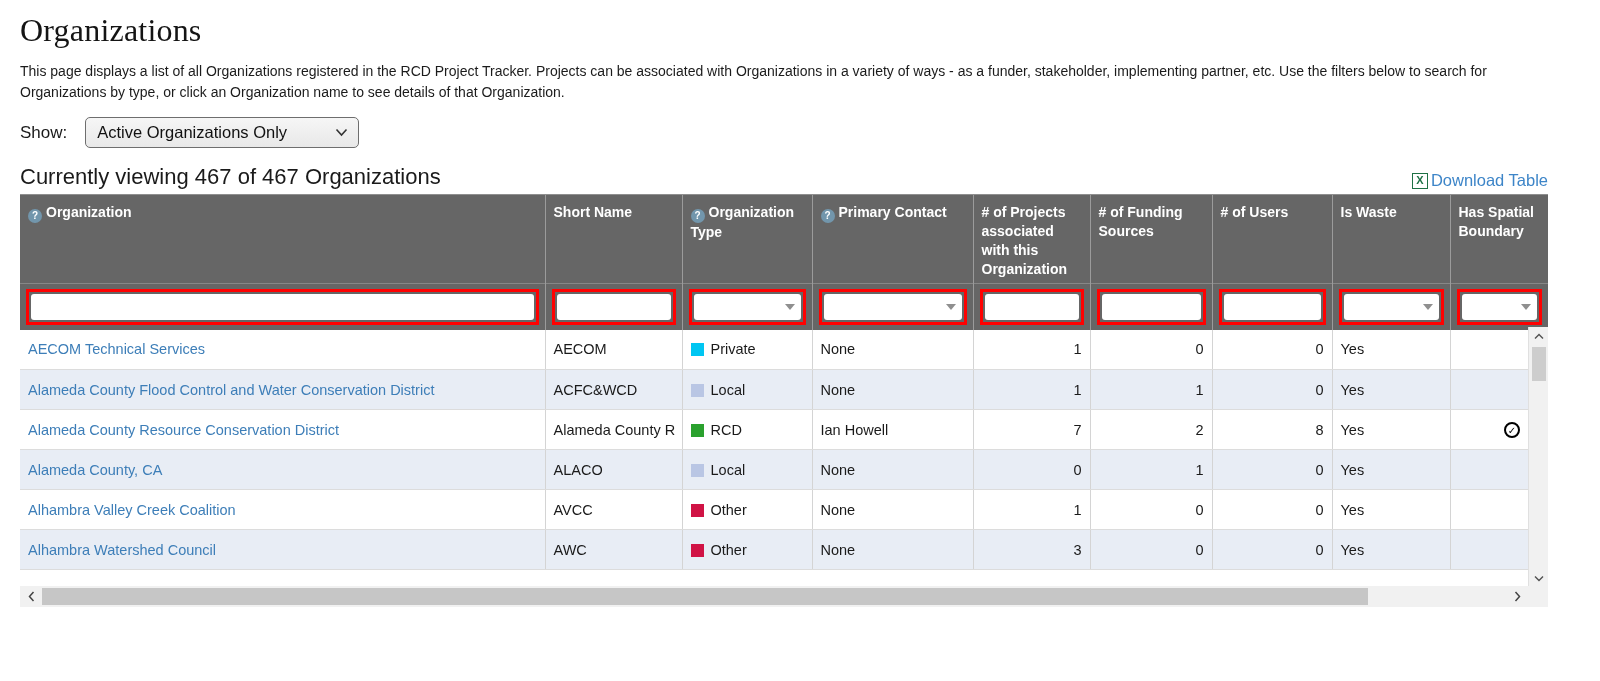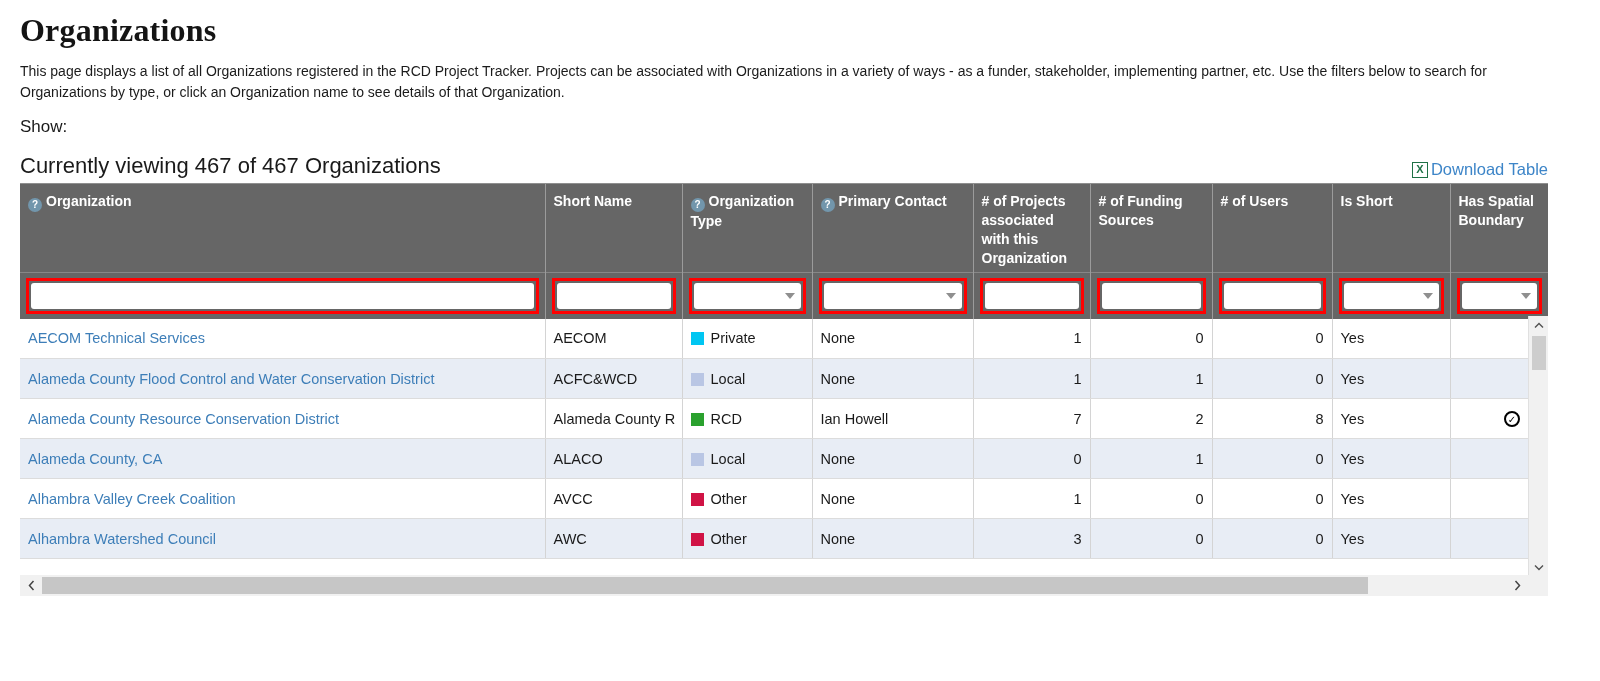--- a/index.html
+++ b/index.html
@@ -5,21 +5,21 @@
   html,body{margin:0;padding:0;background:#fff;}
   body{
     width:1600px;height:681px;overflow:hidden;
     font-family:"Liberation Sans","DejaVu Sans",sans-serif;
     color:#1a1a1a;box-sizing:border-box;padding:12px 0 0 20px;
   }
   *{box-sizing:border-box;}
   
   .page-title{
     font-family:"Liberation Serif","DejaVu Serif",serif;
-    font-weight:700;font-size:32px;margin:0 0 12px 0;color:#141414;letter-spacing:.2px;
+    font-weight:400;font-size:32px;margin:0 0 12px 0;color:#141414;letter-spacing:.2px;
   }
   .page-desc{font-size:14px;line-height:1.5;width:1505px;margin:0 0 14px 0;color:#1b1b1b;}
   .show-row{display:flex;align-items:center;gap:18px;font-size:17px;margin:0 0 16px 0;}
   .select-ctl{
     display:inline-flex;align-items:center;justify-content:space-between;
     width:274px;height:31px;padding:0 10px 0 11px;
     border:1px solid #6e6e6e;border-radius:5px;
     background:linear-gradient(#f6f6f6,#e8e8e8);
     font-size:16.5px;color:#111;cursor:default;
   }
@@ -101,20 +101,26 @@
 </style>
 </head>
 <body>
 
 <h1 class="page-title">Organizations</h1>
 
 <p class="page-desc">This page displays a list of all Organizations registered in the RCD Project Tracker. Projects can be associated with Organizations in a variety of ways - as a funder, stakeholder, implementing partner, etc. Use the filters below to search for Organizations by type, or click an Organization name to see details of that Organization.</p>
 
 <div class="show-row">
   <span>Show:</span>
+  <div class="select-ctl">
+    <span>Active Organizations Only</span>
+    <svg width="13" height="9" viewBox="0 0 13 9">
+        <path d="M1.5 1.5 L6.5 7 L11.5 1.5" stroke="#333" stroke-width="1.6" fill="none"></path>
+      </svg>
+  </div>
 </div>
 
 <div class="status-row">
   <span class="status-text">Currently viewing 467 of 467 Organizations</span>
   <span class="download-link">
     <span class="excel-icon">X</span>
     <span>Download Table</span>
   </span>
 </div>
 
@@ -133,21 +139,21 @@
     </colgroup>
     <thead>
       <tr>
         <th><span class="help-icon">?</span><span class="hdr-label">Organization</span></th>
         <th><span class="hdr-label">Short Name</span></th>
         <th><span class="help-icon">?</span><span class="hdr-label">Organization Type</span></th>
         <th><span class="help-icon">?</span><span class="hdr-label">Primary Contact</span></th>
         <th><span class="hdr-label"># of Projects associated with this Organization</span></th>
         <th><span class="hdr-label"># of Funding Sources</span></th>
         <th><span class="hdr-label"># of Users</span></th>
-        <th><span class="hdr-label">Is Short</span></th>
+        <th><span class="hdr-label">Is Waste</span></th>
         <th><span class="hdr-label">Has Spatial Boundary</span></th>
       </tr>
       <tr class="filter-row">
         <th>
             <div class="filter-box">
               <input class="filter-input" style="">
             </div>
           </th>
         <th>
             <div class="filter-box">

